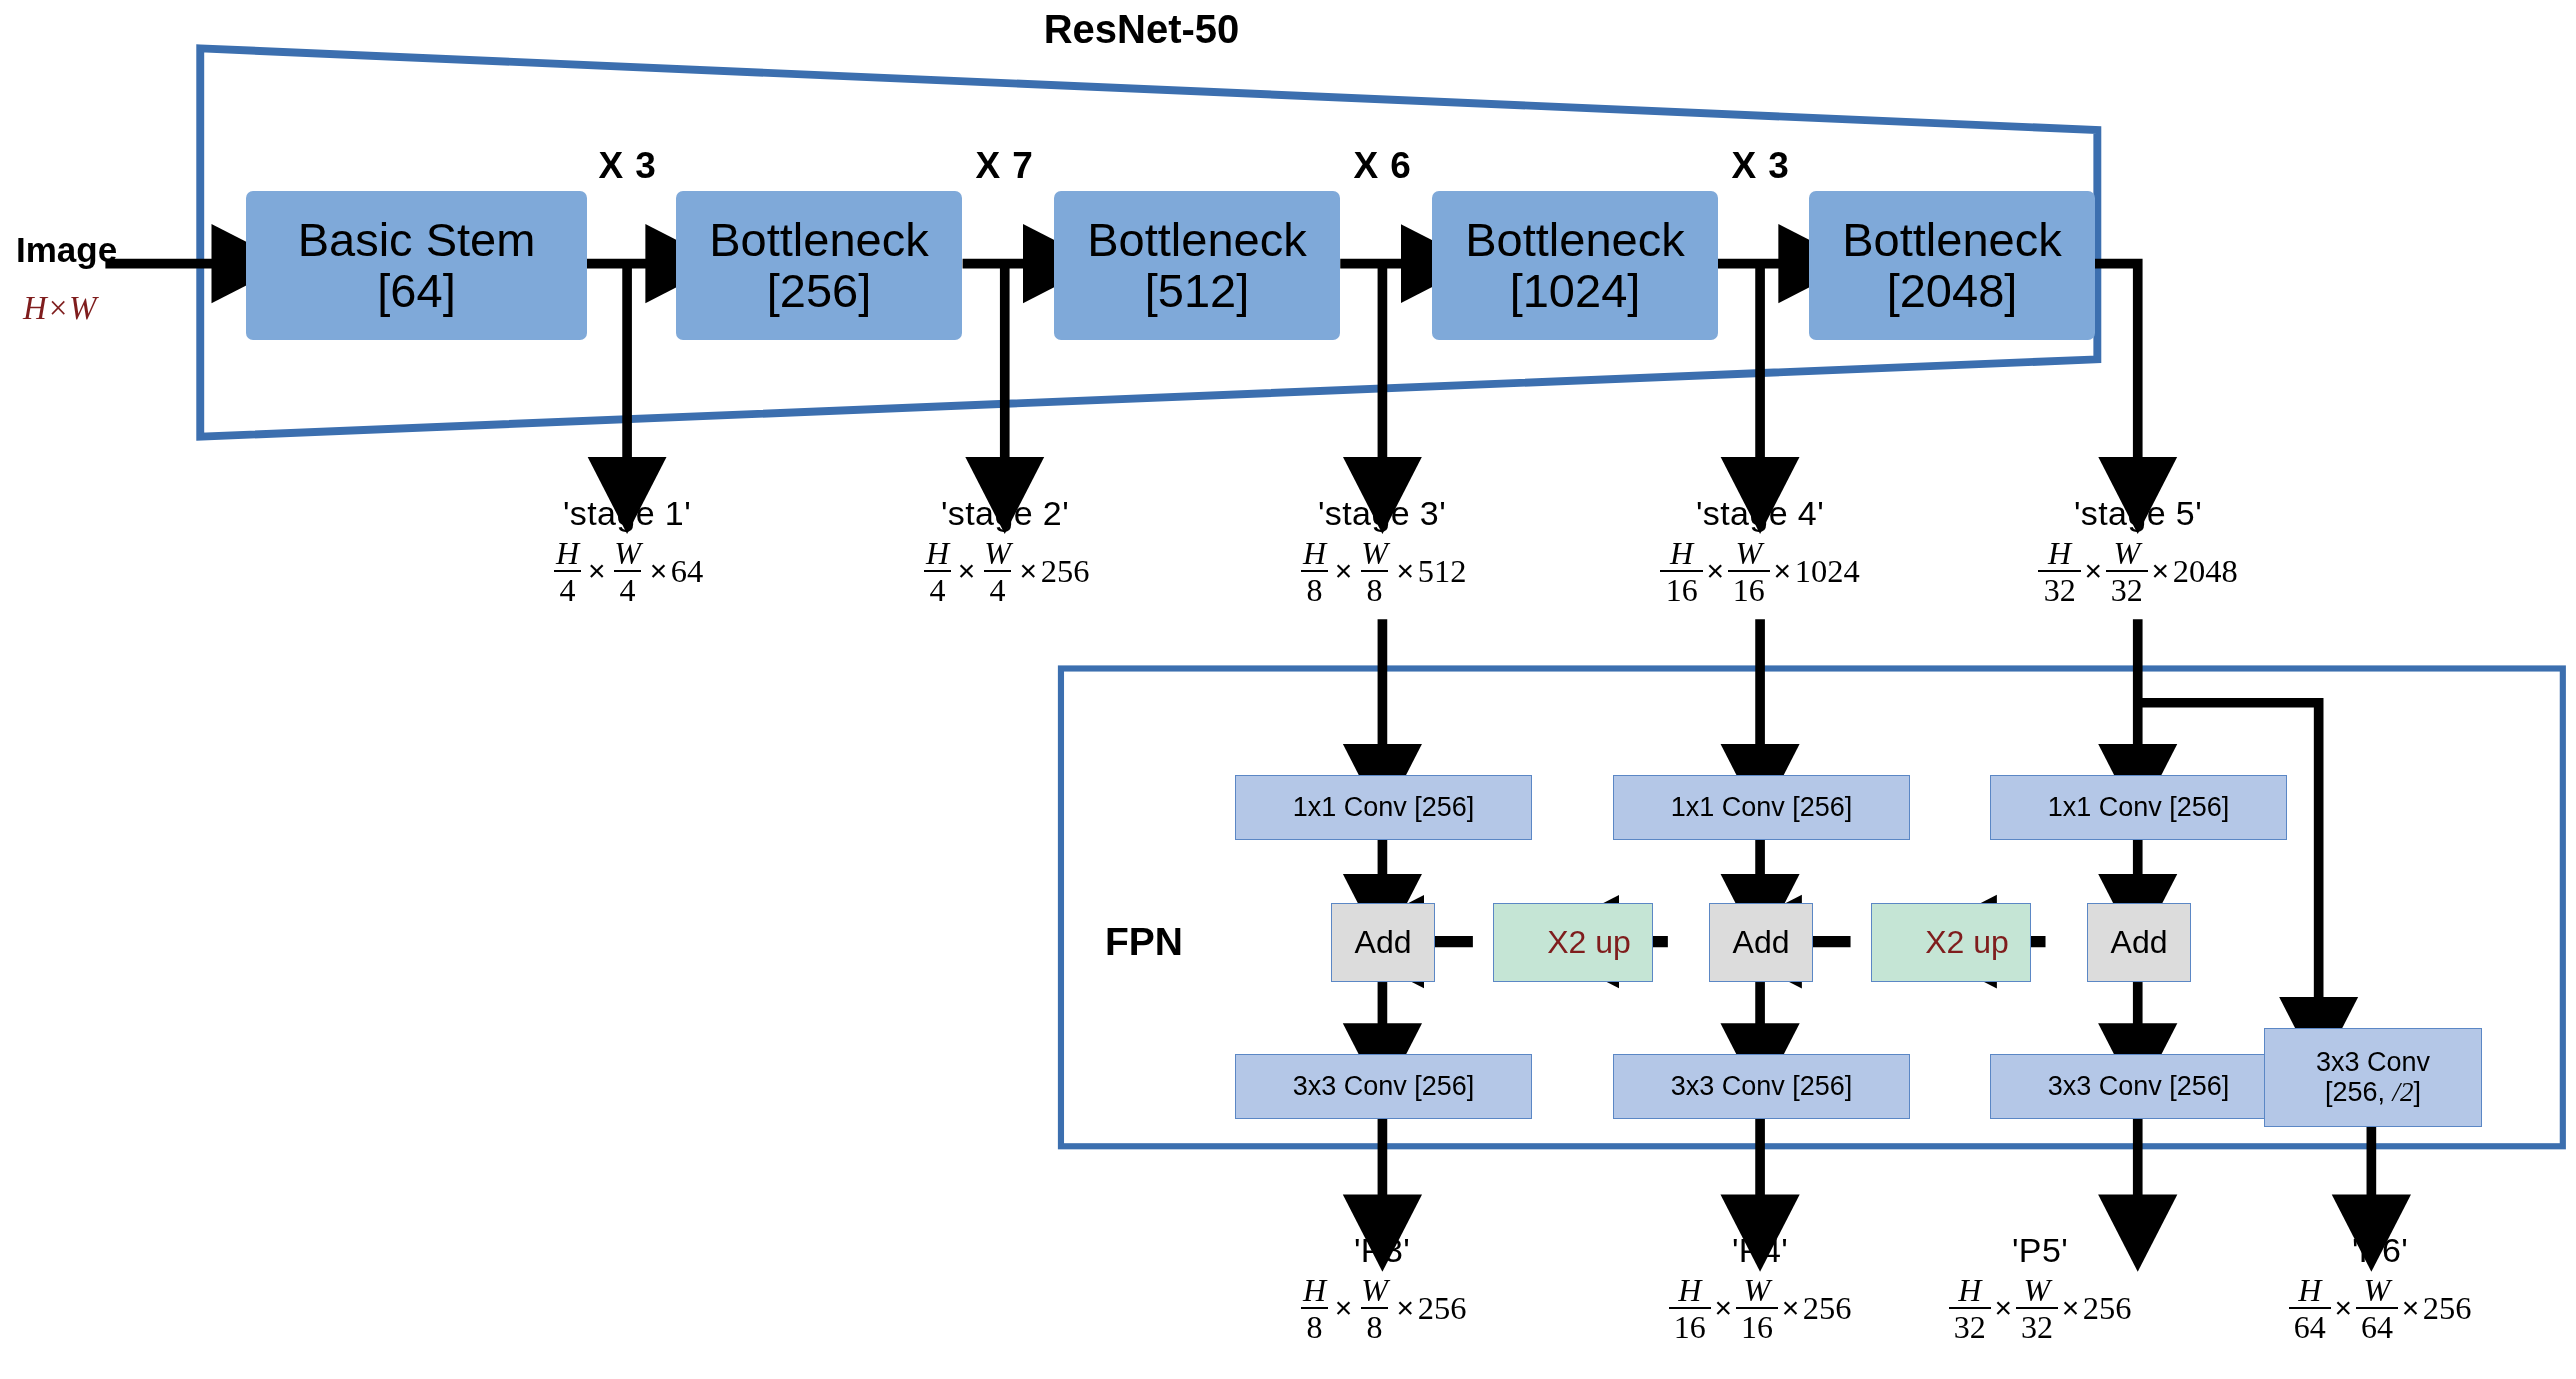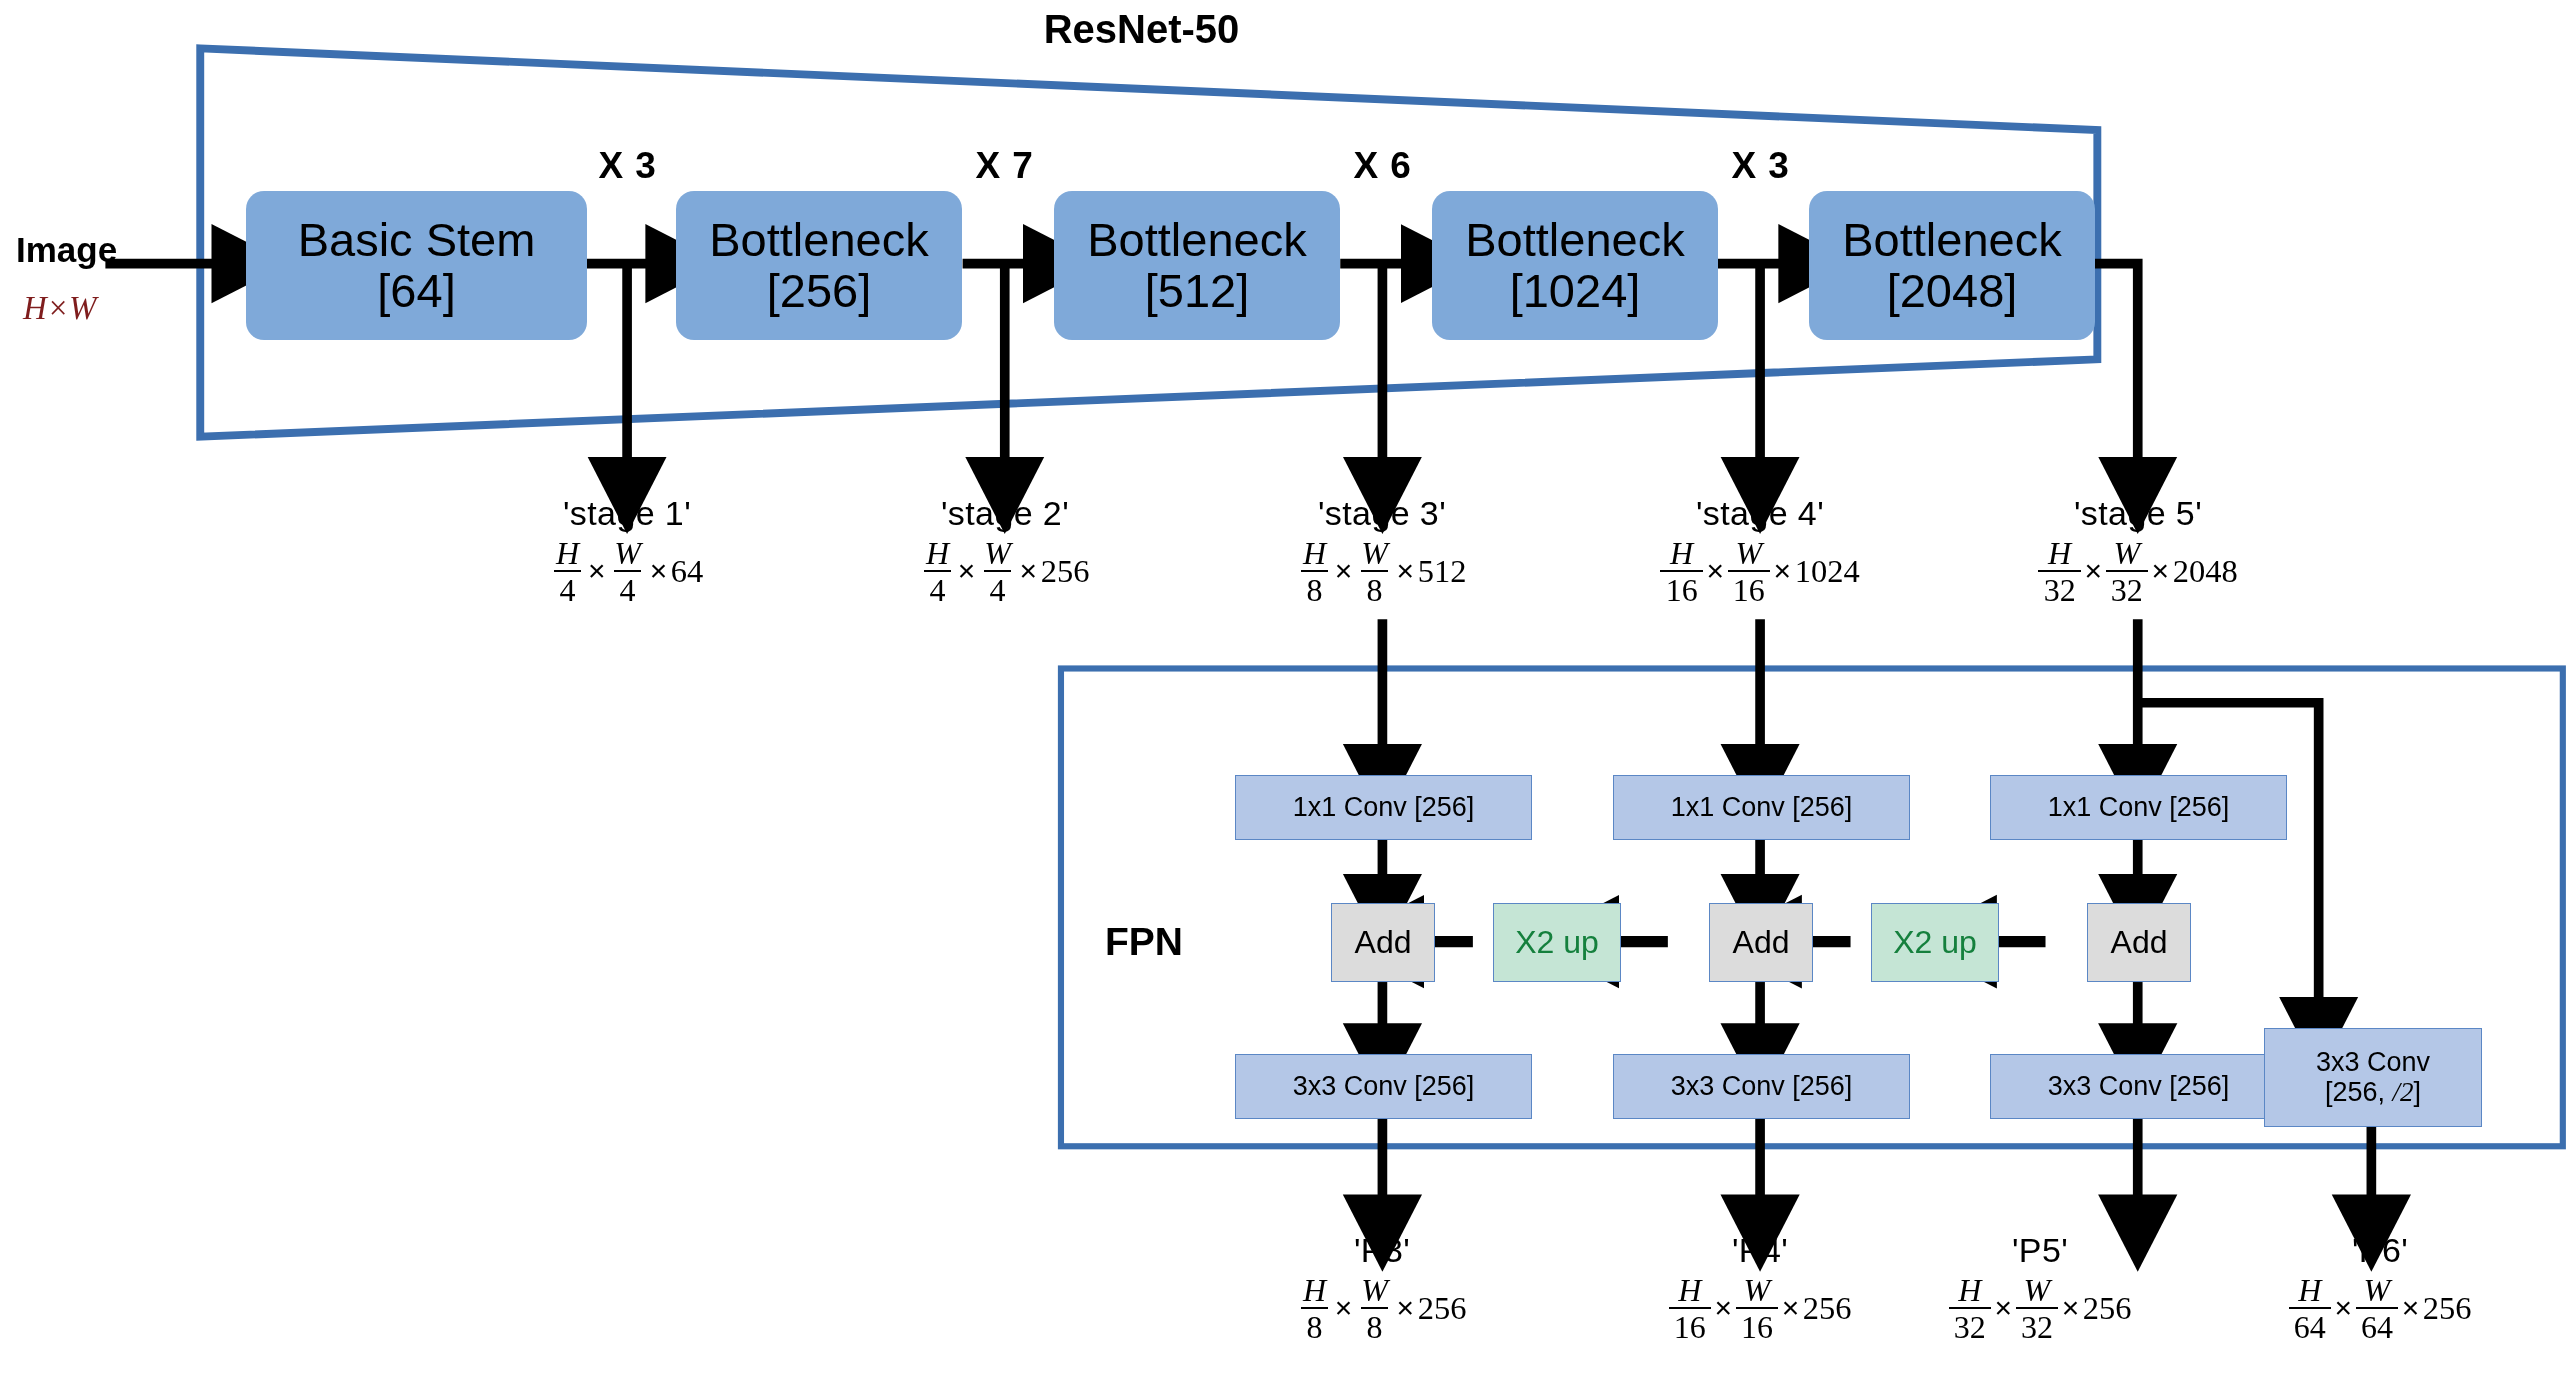--- a/index.html
+++ b/index.html
@@ -3,21 +3,21 @@
 <meta charset="utf-8">
 <style>
   html,body{margin:0;padding:0;background:#ffffff;}
   body{font-family:"Liberation Sans",sans-serif;}
   #stage{position:relative;width:2576px;height:1380px;background:#fff;overflow:hidden;}
 
   
   .stage-block{
     position:absolute;
     background:#7FA9D9;
-    border-radius:18px;
+    border-radius:7px;
     color:#000;
     display:flex;flex-direction:column;align-items:center;justify-content:center;
     font-size:47px;font-weight:400;line-height:1.08;
     text-align:center;
   }
   .stage-block .l2{display:block;}
 
   
   .mult{
     position:absolute;text-align:center;
@@ -58,21 +58,21 @@
   }
   .convbox.two{flex-direction:column;}
   .addbox{
     position:absolute;background:#DCDCDC;border:1.8px solid #5B87C5;
     display:flex;align-items:center;justify-content:center;
     font-size:32px;color:#000000;
   }
   .upbox{
     position:absolute;background:#C5E5D5;border:1.8px solid #5B87C5;
     display:flex;align-items:center;justify-content:center;
-    font-size:32px;color:#15803d;
+    font-size:32px;color:#7f1d1d;padding-left:32px;
   }
   .fpnlabel{position:absolute;font-size:39px;font-weight:bold;color:#000;}
 
   svg.overlay{position:absolute;left:0;top:0;width:2576px;height:1380px;pointer-events:none;}
   .ital{font-style:italic;font-family:"Liberation Serif",serif;}
 </style>
 </head>
 <body>
 
 <div id="stage">

